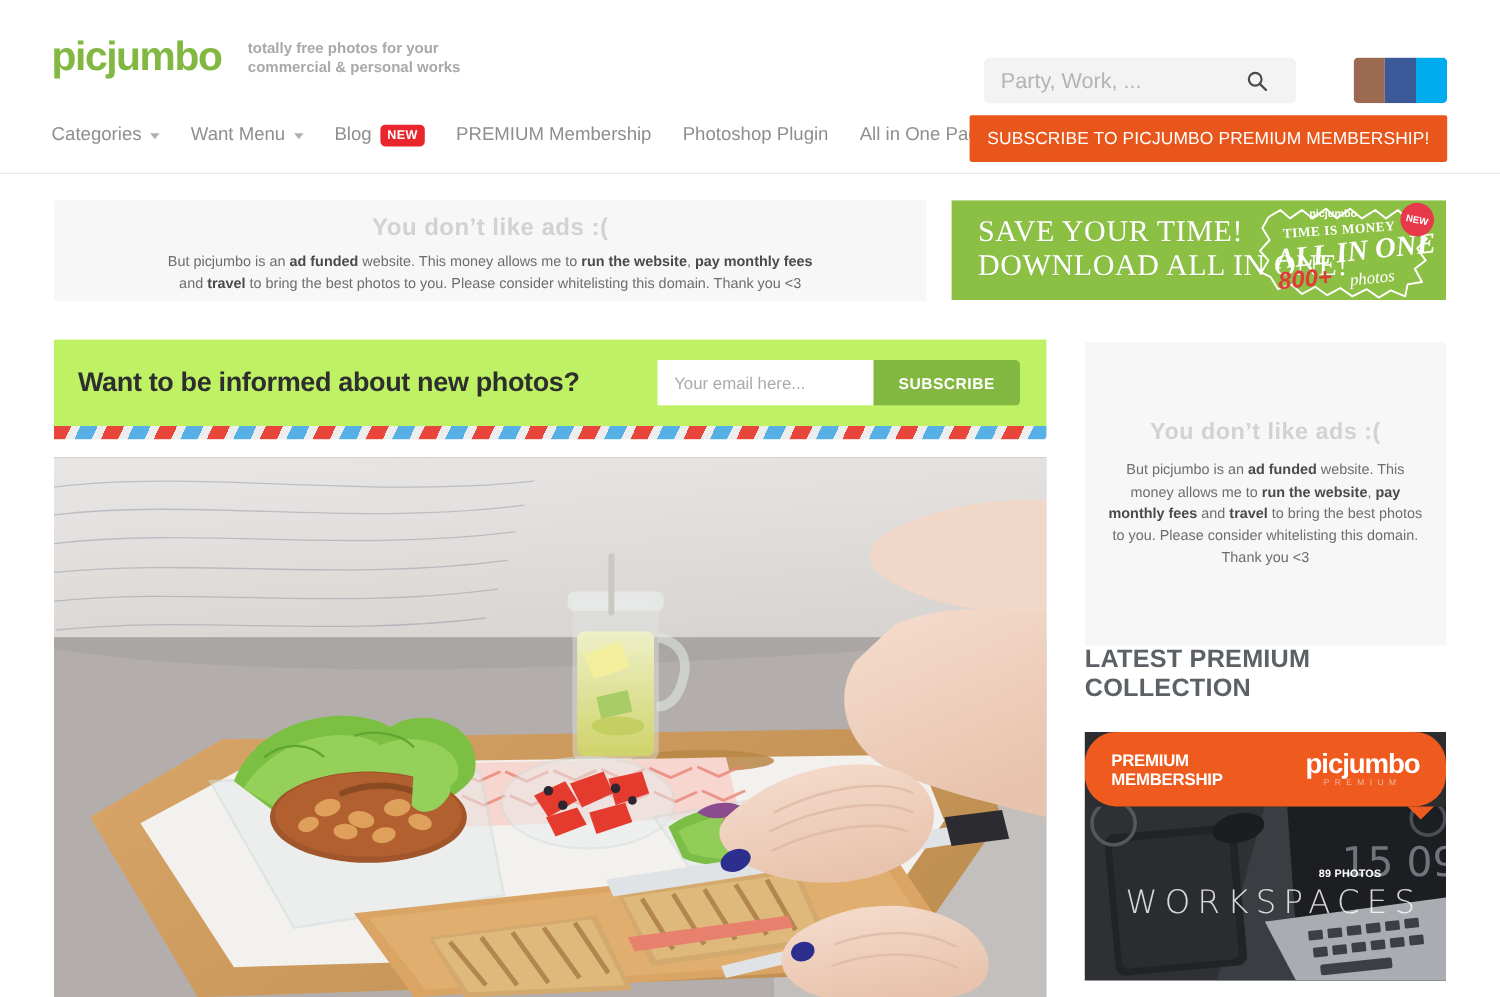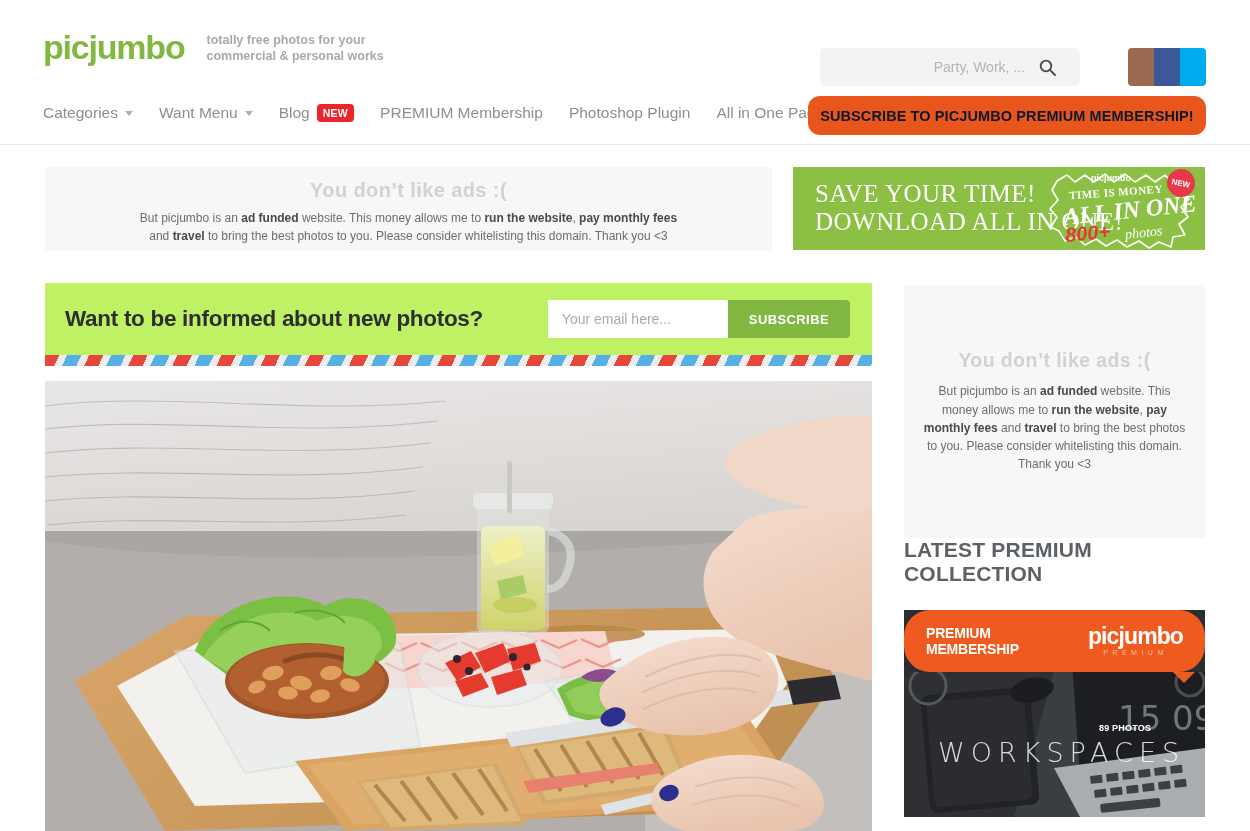--- a/index.html
+++ b/index.html
@@ -18,22 +18,22 @@
   .logo { font-size: 34px; font-weight: 700; color: #82b741; letter-spacing: -1.2px; line-height: 1; }
   .tagline { margin-left: 22px; margin-top: 2px; font-size: 12.5px; font-weight: 700; color: #a9a9a9; line-height: 1.28; max-width: 210px; }
 
   
   .search-box {
     position: absolute; left: 820px; top: 48px; width: 260px; height: 38px;
     background: #f3f3f3; border-radius: 5px; display: flex; align-items: center;
   }
   .search-input {
     border: none; background: transparent; outline: none;
-    font-family: "Liberation Sans", sans-serif; font-size: 14px; color: #777;
-    padding-left: 14px; width: 205px; height: 100%; text-align: right;
+    font-family: "Liberation Sans", sans-serif; font-size: 18px; color: #777;
+    padding-left: 14px; width: 205px; height: 100%;
   }
   .search-input::placeholder { color: #b4b4b4; }
   .search-icon-btn {
     width: 45px; height: 100%; background: none; border: none; cursor: pointer;
     display: flex; align-items: center; justify-content: center;
   }
   .search-icon-btn svg { display: block; }
 
   
   .social { position: absolute; left: 1128px; top: 48px; display: flex; border-radius: 4px; overflow: hidden; }
@@ -48,22 +48,22 @@
   .nav-item.last { margin-right: 0; }
   .caret { display: inline-block; margin-left: 7px; width: 0; height: 0;
     border-left: 4px solid transparent; border-right: 4px solid transparent; border-top: 5px solid #b0b0b0; }
   .badge-new {
     background: #e8262c; color: #fff; font-size: 10.5px; font-weight: 700;
     padding: 3px 6px 3px 6px; border-radius: 4px; margin-left: 7px; letter-spacing: .3px;
   }
 
   .subscribe-cta {
     position: absolute; left: 808px; top: 96px; width: 398px; height: 39px;
-    background: #e8561b; color: #0f172a; border: none; border-radius: 12px; cursor: pointer;
-    font-family: "Liberation Sans", sans-serif; font-size: 14.5px; font-weight: 700; letter-spacing: .1px;
+    background: #e8561b; color: #ffffff; border: none; border-radius: 2px; cursor: pointer;
+    font-family: "Liberation Sans", sans-serif; font-size: 14.5px; font-weight: 400; letter-spacing: .1px;
   }
 
   
   .adrow { position: absolute; left: 0; top: 146px; width: 1250px; height: 120px; }
   .adblock-top {
     position: absolute; left: 45px; top: 21px; width: 727px; height: 84px;
     background: #f7f7f7; display: flex; flex-direction: column;
     align-items: center; justify-content: center; padding-top: 6px;
   }
   .adblock-title { font-size: 20px; font-weight: 700; color: #d2d2d2; letter-spacing: .4px; margin-bottom: 7px; }

